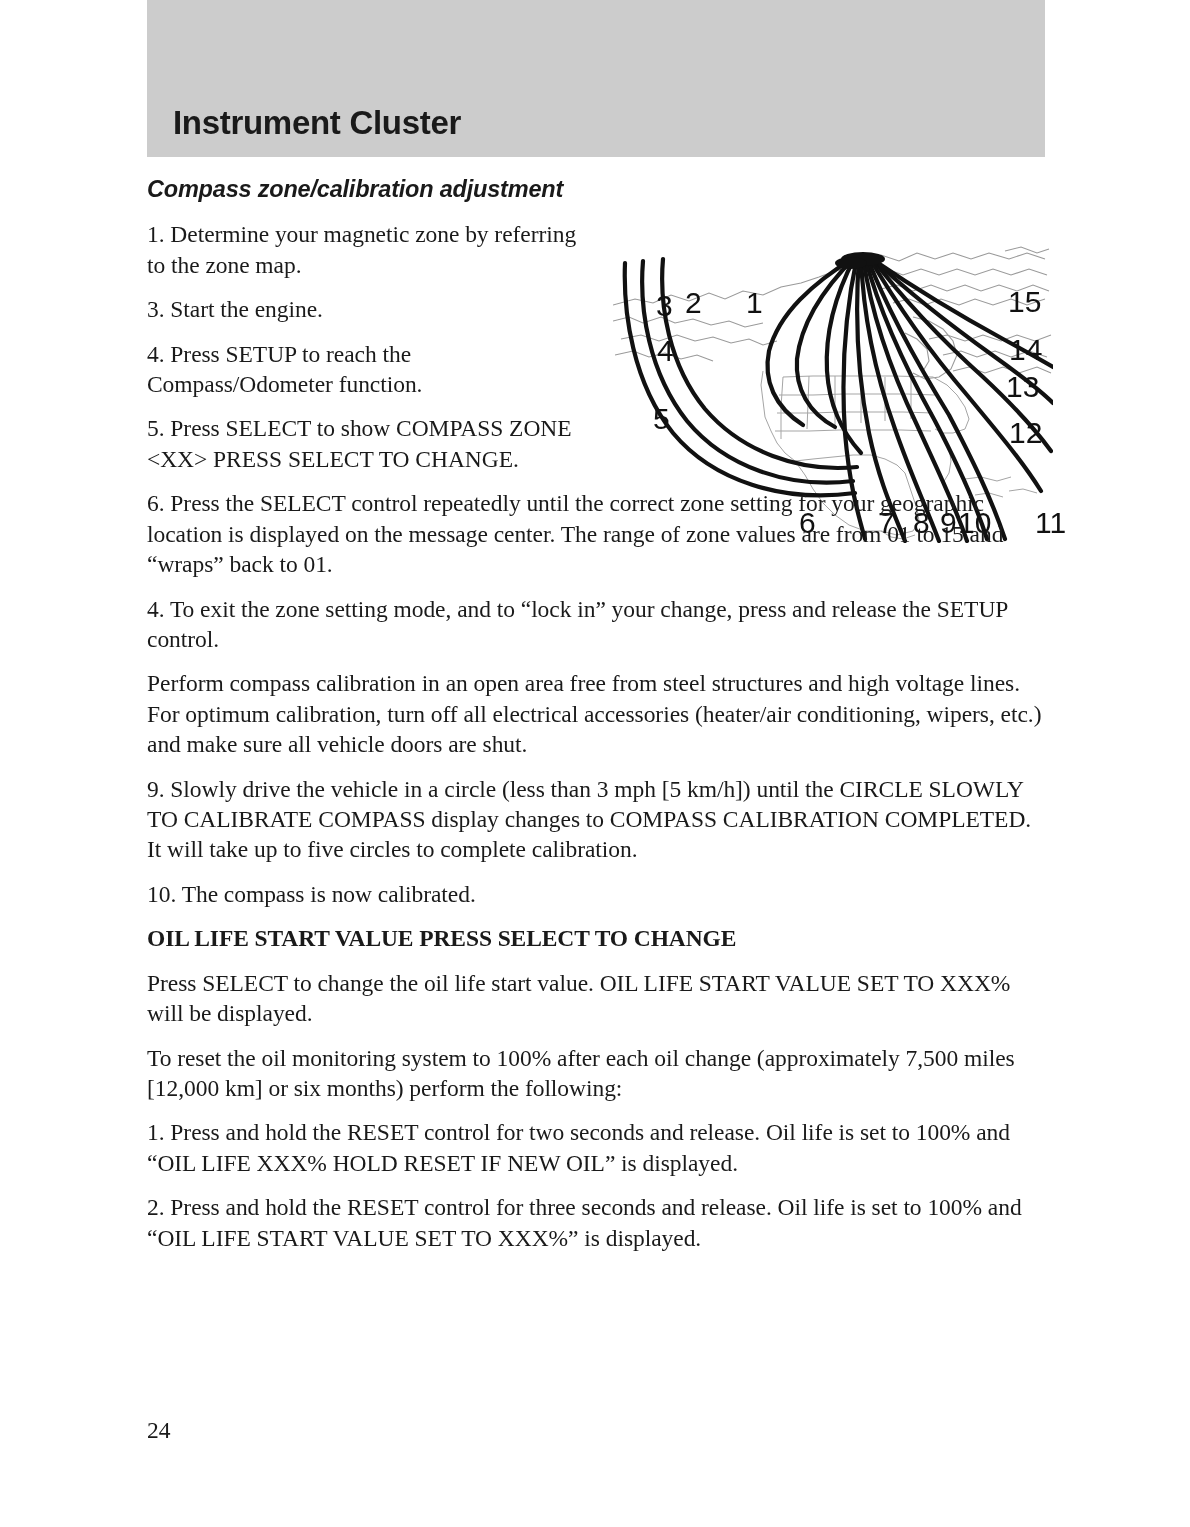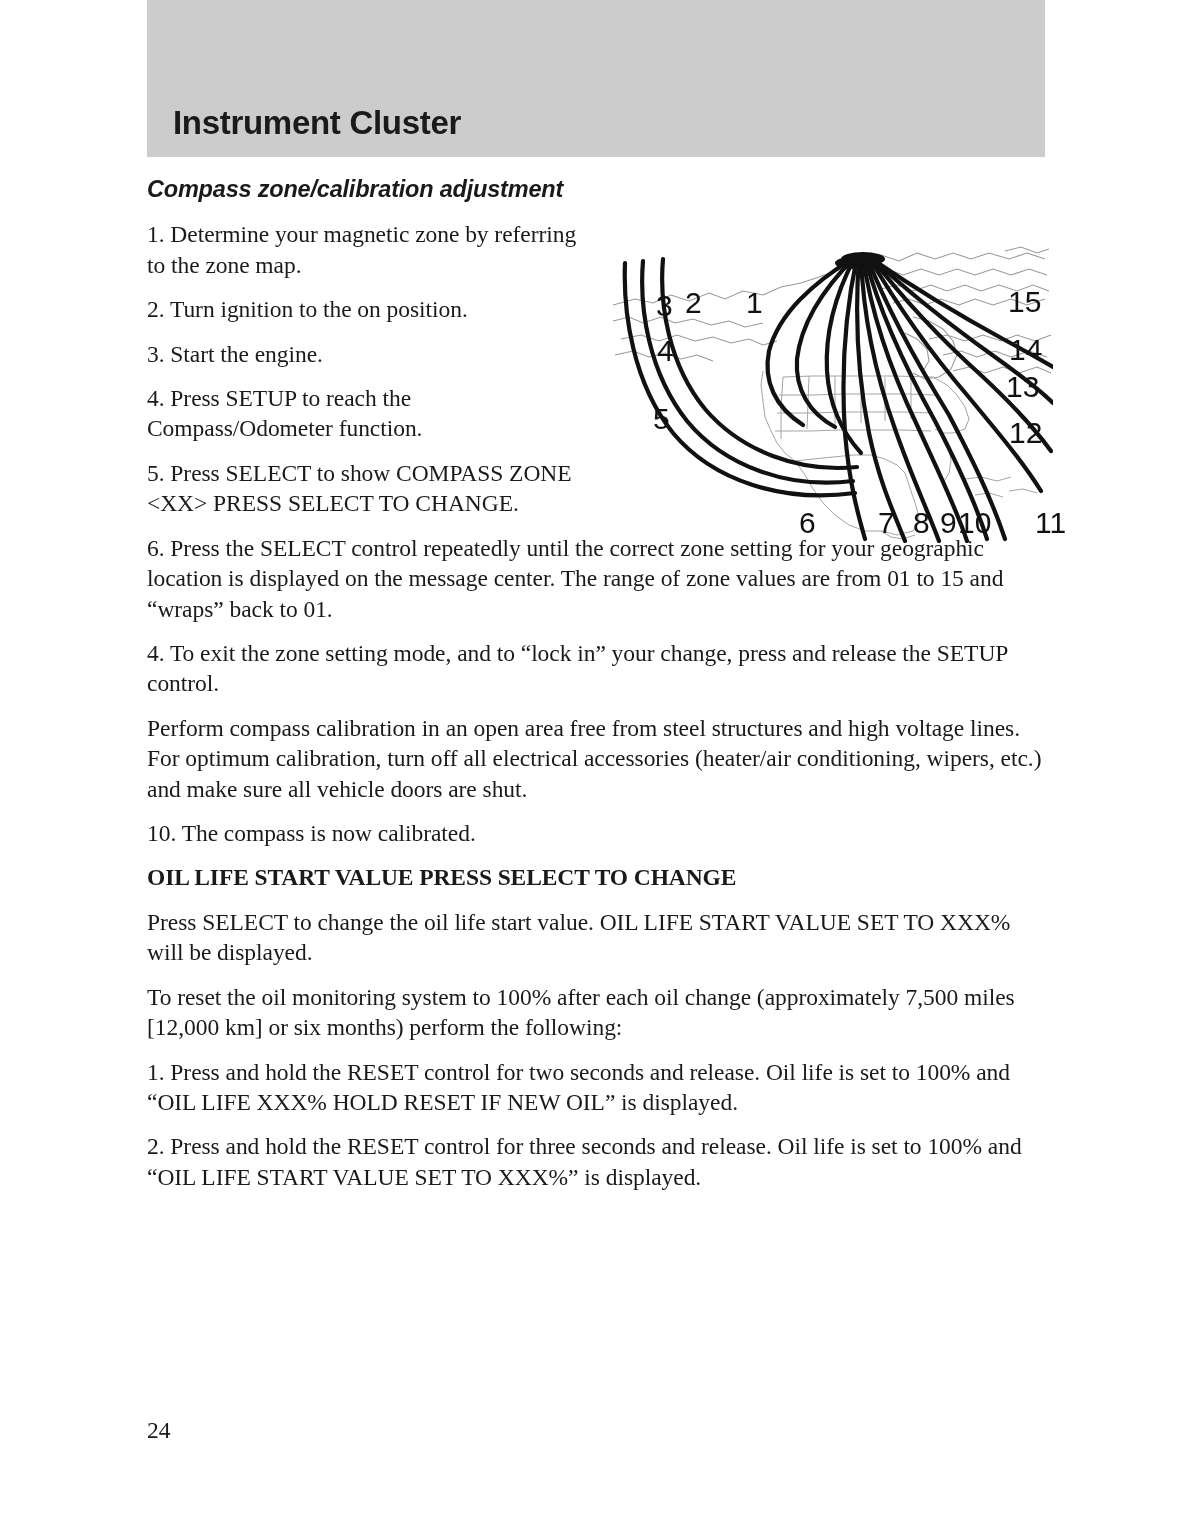--- a/index.html
+++ b/index.html
@@ -223,28 +223,28 @@
   <div class="zone-label" style="left: 327px; top: 265px;">9</div>
   <div class="zone-label" style="left: 345px; top: 265px; text-align: right;">10</div>
   <div class="zone-label" style="left: 374px; top: 265px; padding-left: 48px;">11</div>
 </div>
 
 <div class="content">
 
   <div class="subhead">Compass zone/calibration adjustment</div>
 
   <p class="body narrow">1. Determine your magnetic zone by referring to the zone map.</p>
-  <p class="body narrow">2. Turn ignition to the on position.</p>
   <p class="body narrow">3. Start the engine.</p>
   <p class="body narrow">4. Press SETUP to reach the Compass/Odometer function.</p>
   <p class="body narrow">5. Press SELECT to show COMPASS ZONE &lt;XX&gt; PRESS SELECT TO CHANGE.</p>
 
   <p class="body">6. Press the SELECT control repeatedly until the correct zone setting for your geographic location is displayed on the message center. The range of zone values are from 01 to 15 and “wraps” back to 01.</p>
   <p class="body">4. To exit the zone setting mode, and to “lock in” your change, press and release the SETUP control.</p>
   <p class="body">Perform compass calibration in an open area free from steel structures and high voltage lines. For optimum calibration, turn off all electrical accessories (heater/air conditioning, wipers, etc.) and make sure all vehicle doors are shut.</p>
+  <p class="body">9. Slowly drive the vehicle in a circle (less than 3 mph [5 km/h]) until the CIRCLE SLOWLY TO CALIBRATE COMPASS display changes to COMPASS CALIBRATION COMPLETED. It will take up to five circles to complete calibration.</p>
   <p class="body">10. The compass is now calibrated.</p>
 
   <p class="bold-head">OIL LIFE START VALUE PRESS SELECT TO CHANGE</p>
   <p class="body">Press SELECT to change the oil life start value. OIL LIFE START VALUE SET TO XXX% will be displayed.</p>
   <p class="body">To reset the oil monitoring system to 100% after each oil change (approximately 7,500 miles [12,000 km] or six months) perform the following:</p>
   <p class="body">1. Press and hold the RESET control for two seconds and release. Oil life is set to 100% and “OIL LIFE XXX% HOLD RESET IF NEW OIL” is displayed.</p>
   <p class="body">2. Press and hold the RESET control for three seconds and release. Oil life is set to 100% and “OIL LIFE START VALUE SET TO XXX%” is displayed.</p>
 </div>
 
 <div class="page-number">24</div>

